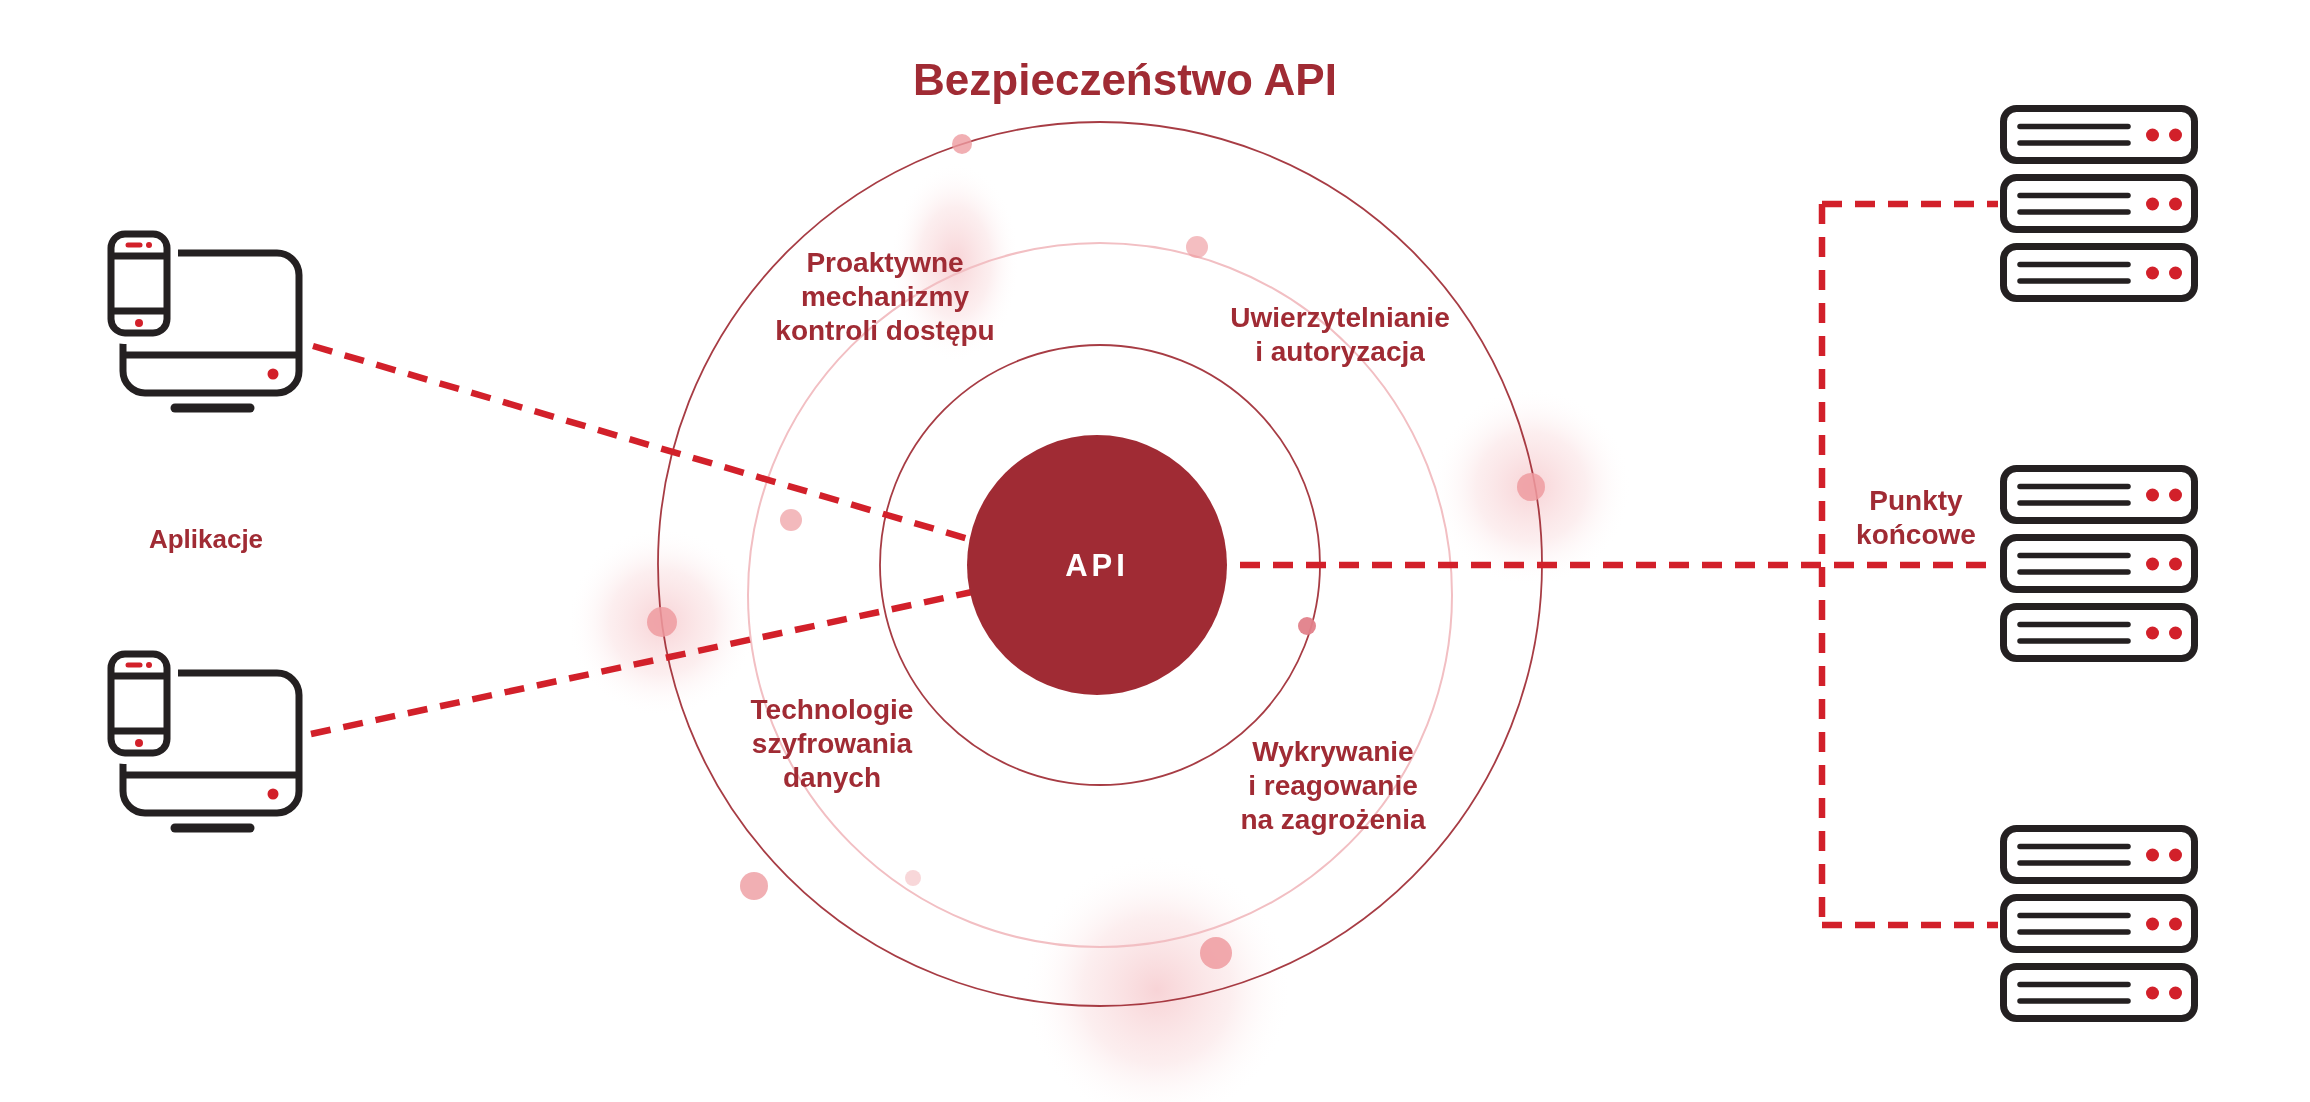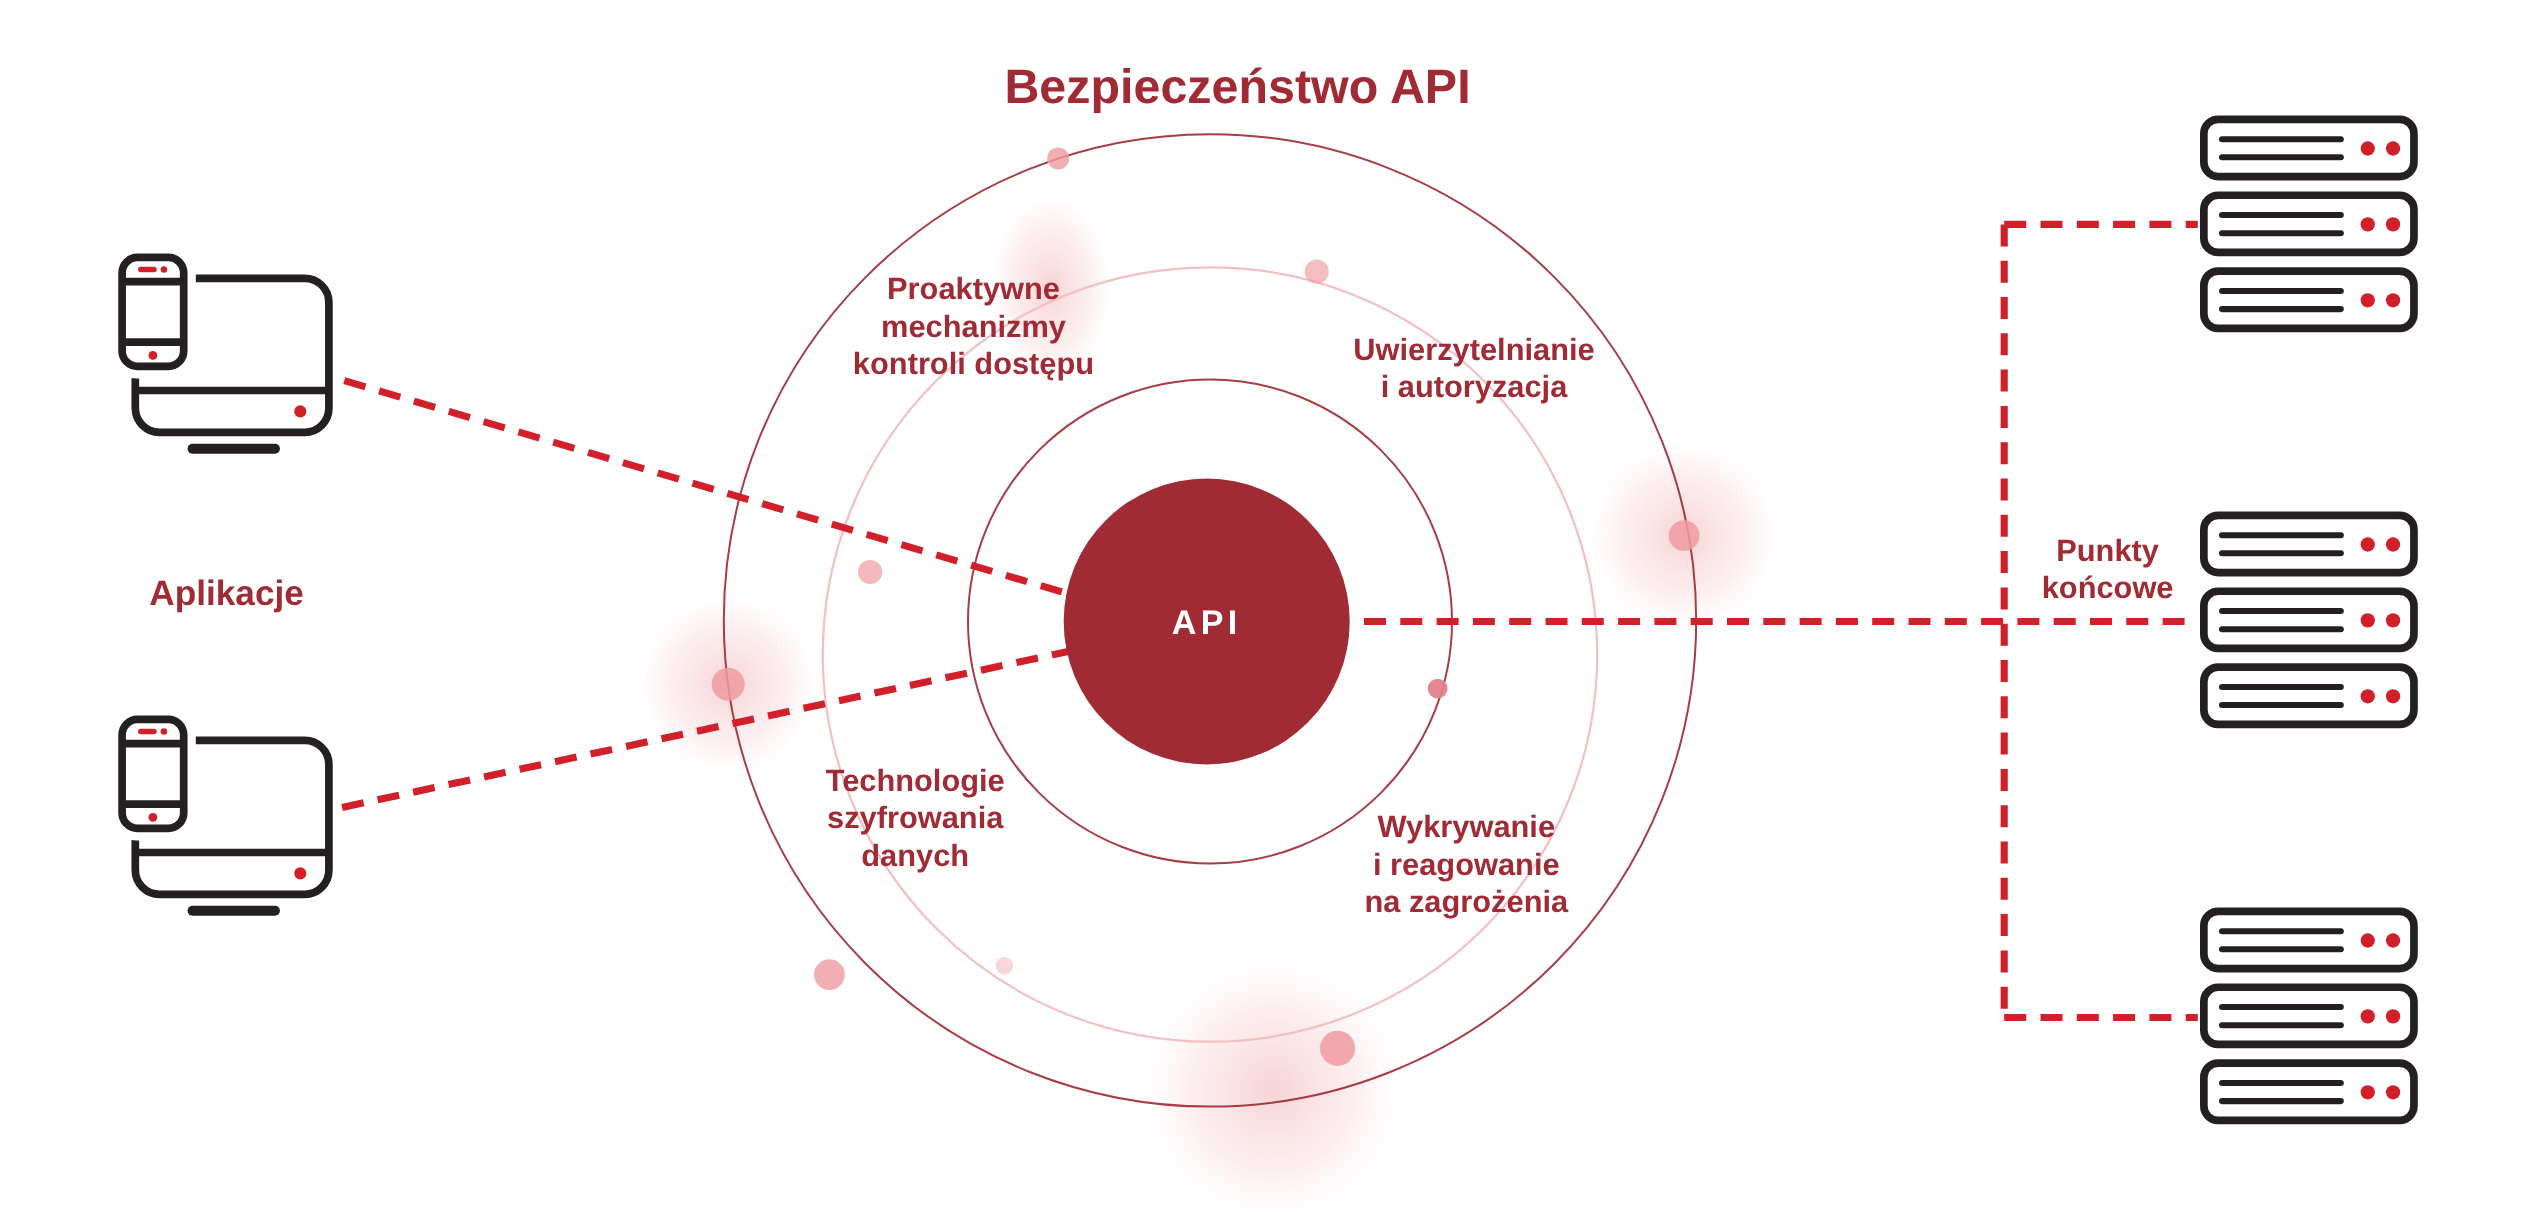--- a/index.html
+++ b/index.html
@@ -22,21 +22,21 @@
     position:absolute;transform:translate(-50%,-50%);
     color:var(--dark-red);font-weight:bold;text-align:center;
     white-space:pre-line;line-height:34px;font-size:28px;
   }
   .title{
     left:1105px;top:80px;font-size:44px;line-height:48px;white-space:nowrap;margin-left:20px;
   }
   .api-label{
     left:1097px;top:566px;color:#fff;font-size:31px;letter-spacing:4px;white-space:nowrap;
   }
-  .side-label{font-size:32px}
+  .side-label{font-size:26px}
   
   .ring-dark{fill:none;stroke:var(--dark-red);stroke-width:1.8;opacity:.92}
   .ring-pink{fill:none;stroke:var(--pink-ring);stroke-width:2}
   .dash{fill:none;stroke:var(--bright-red);stroke-width:6.5;stroke-dasharray:20 13}
   .outline{fill:#fff;stroke:var(--icon-outline);stroke-width:7;stroke-linejoin:round}
   .oline{stroke:var(--icon-outline);stroke-width:7;stroke-linecap:butt}
   .oline-r{stroke:var(--icon-outline);stroke-width:5.5;stroke-linecap:round}
   .halo{fill:#fff;stroke:#fff;stroke-width:16}
   .dot{fill:var(--dot-pink)}
   .bdot{fill:var(--bright-red)}

